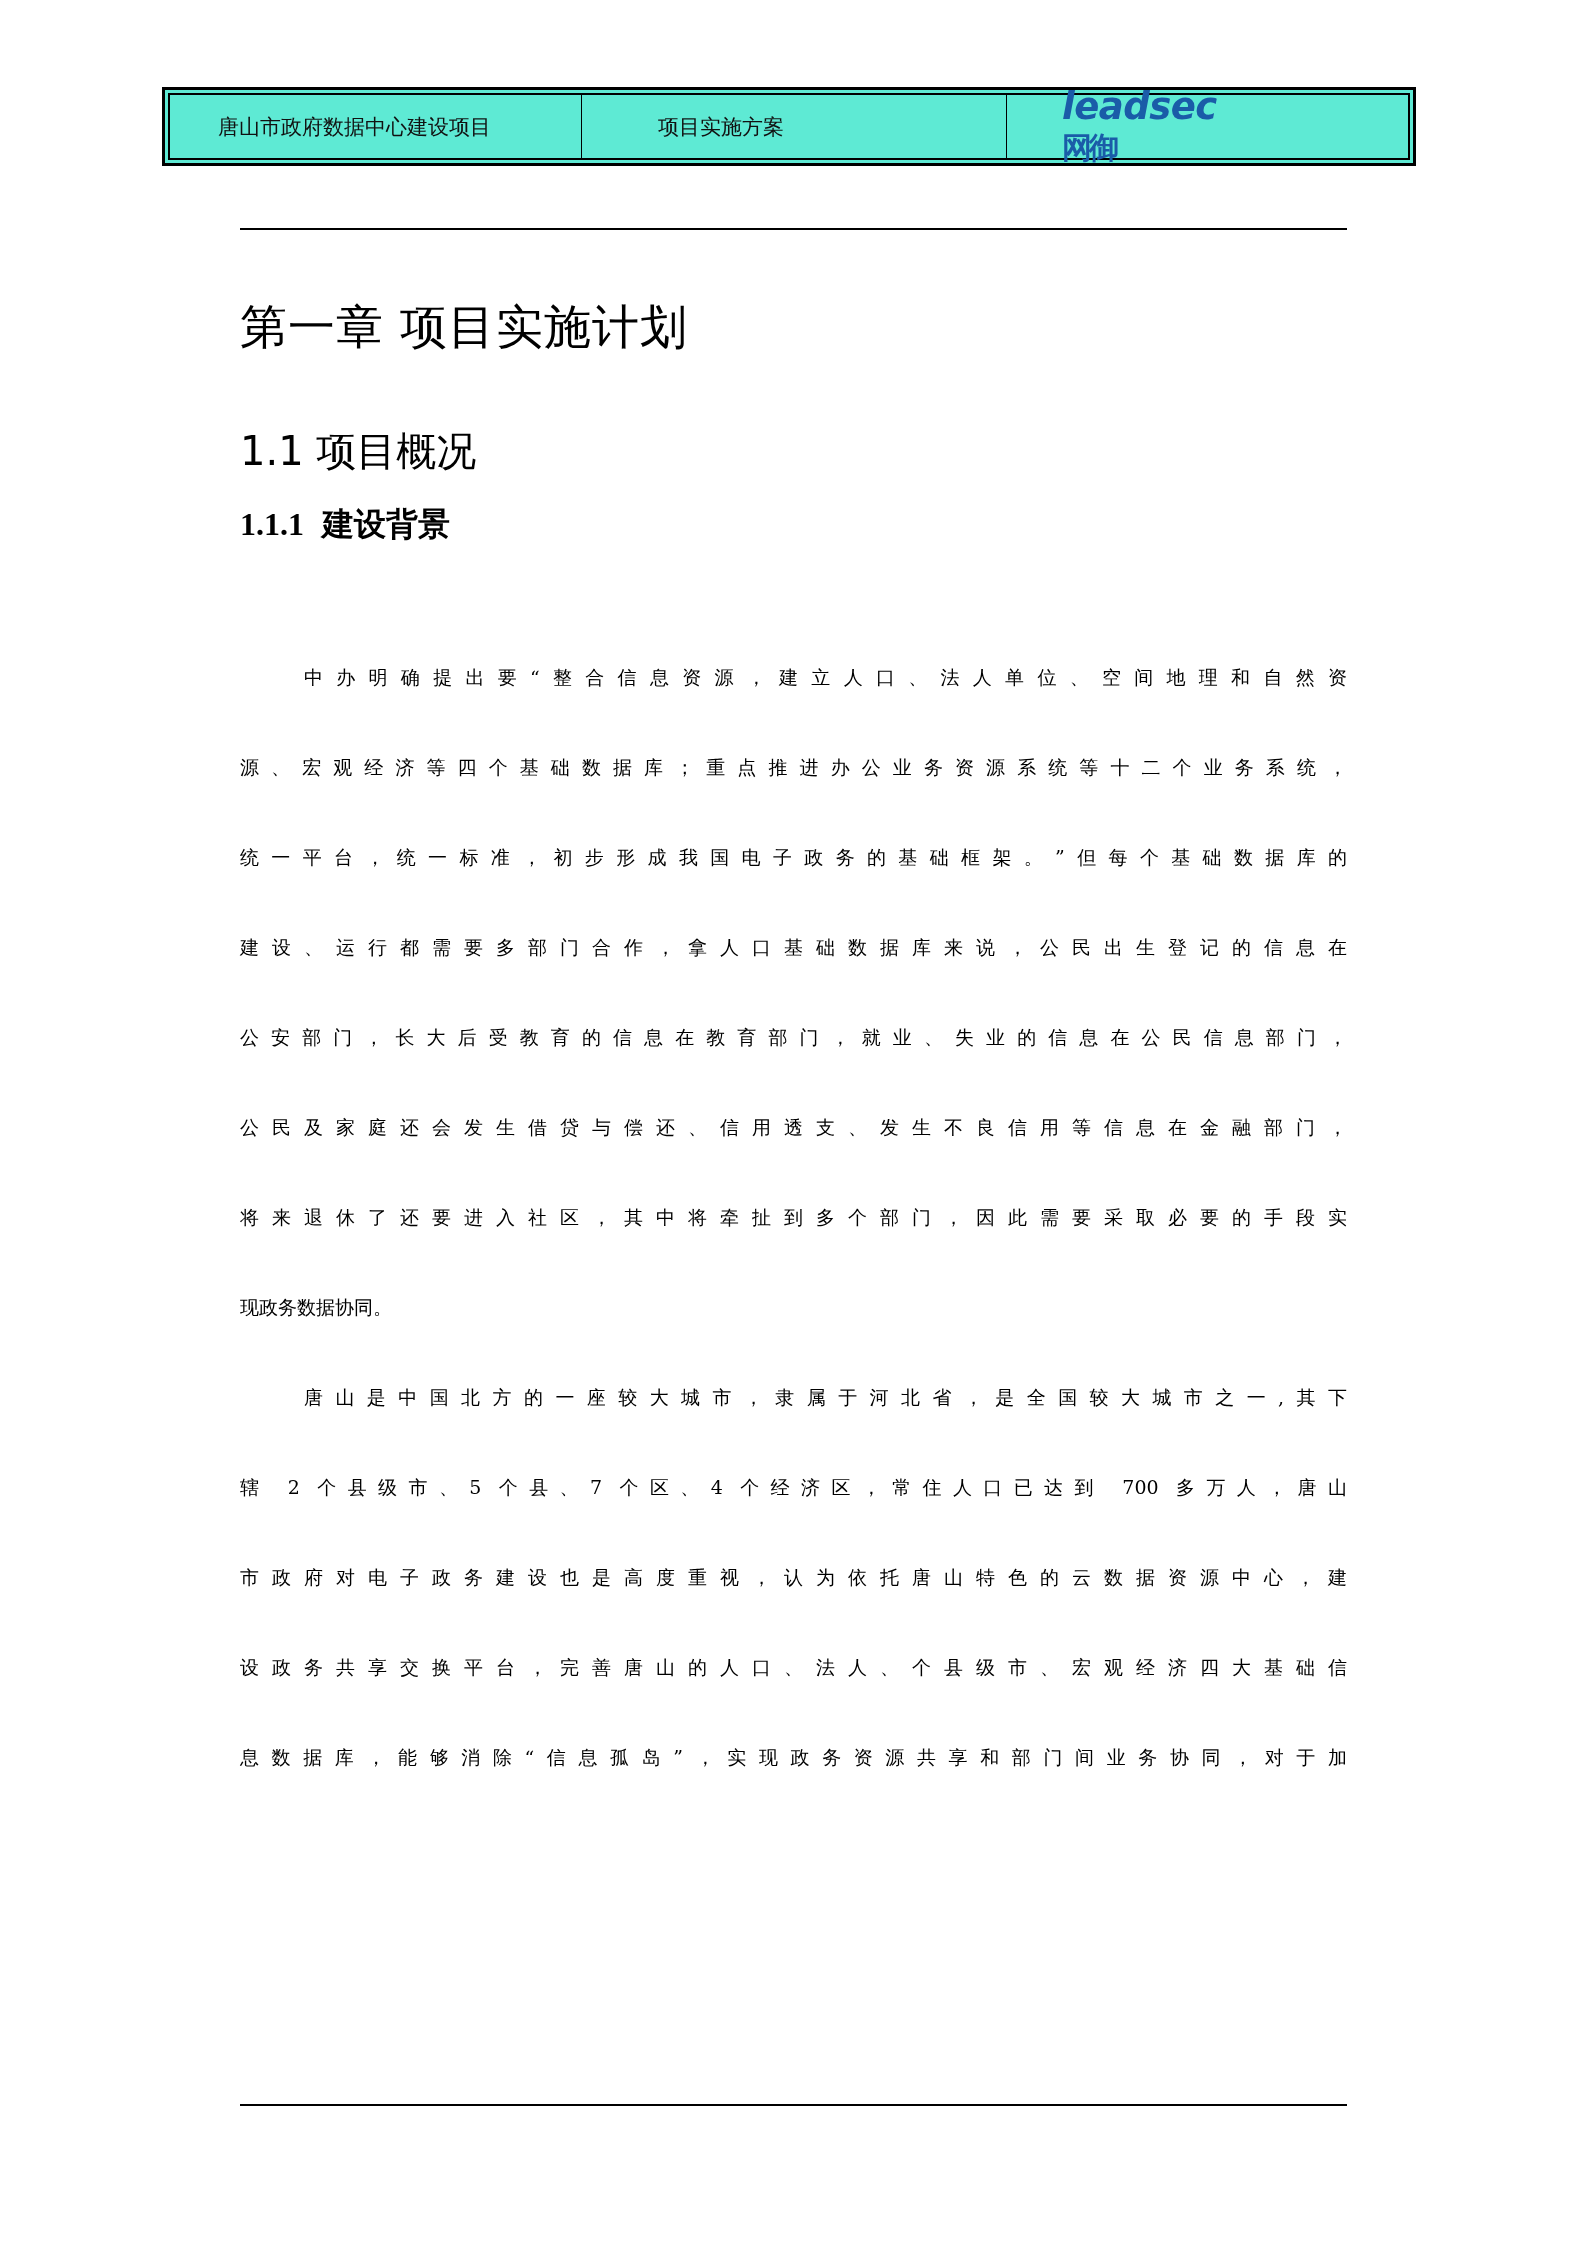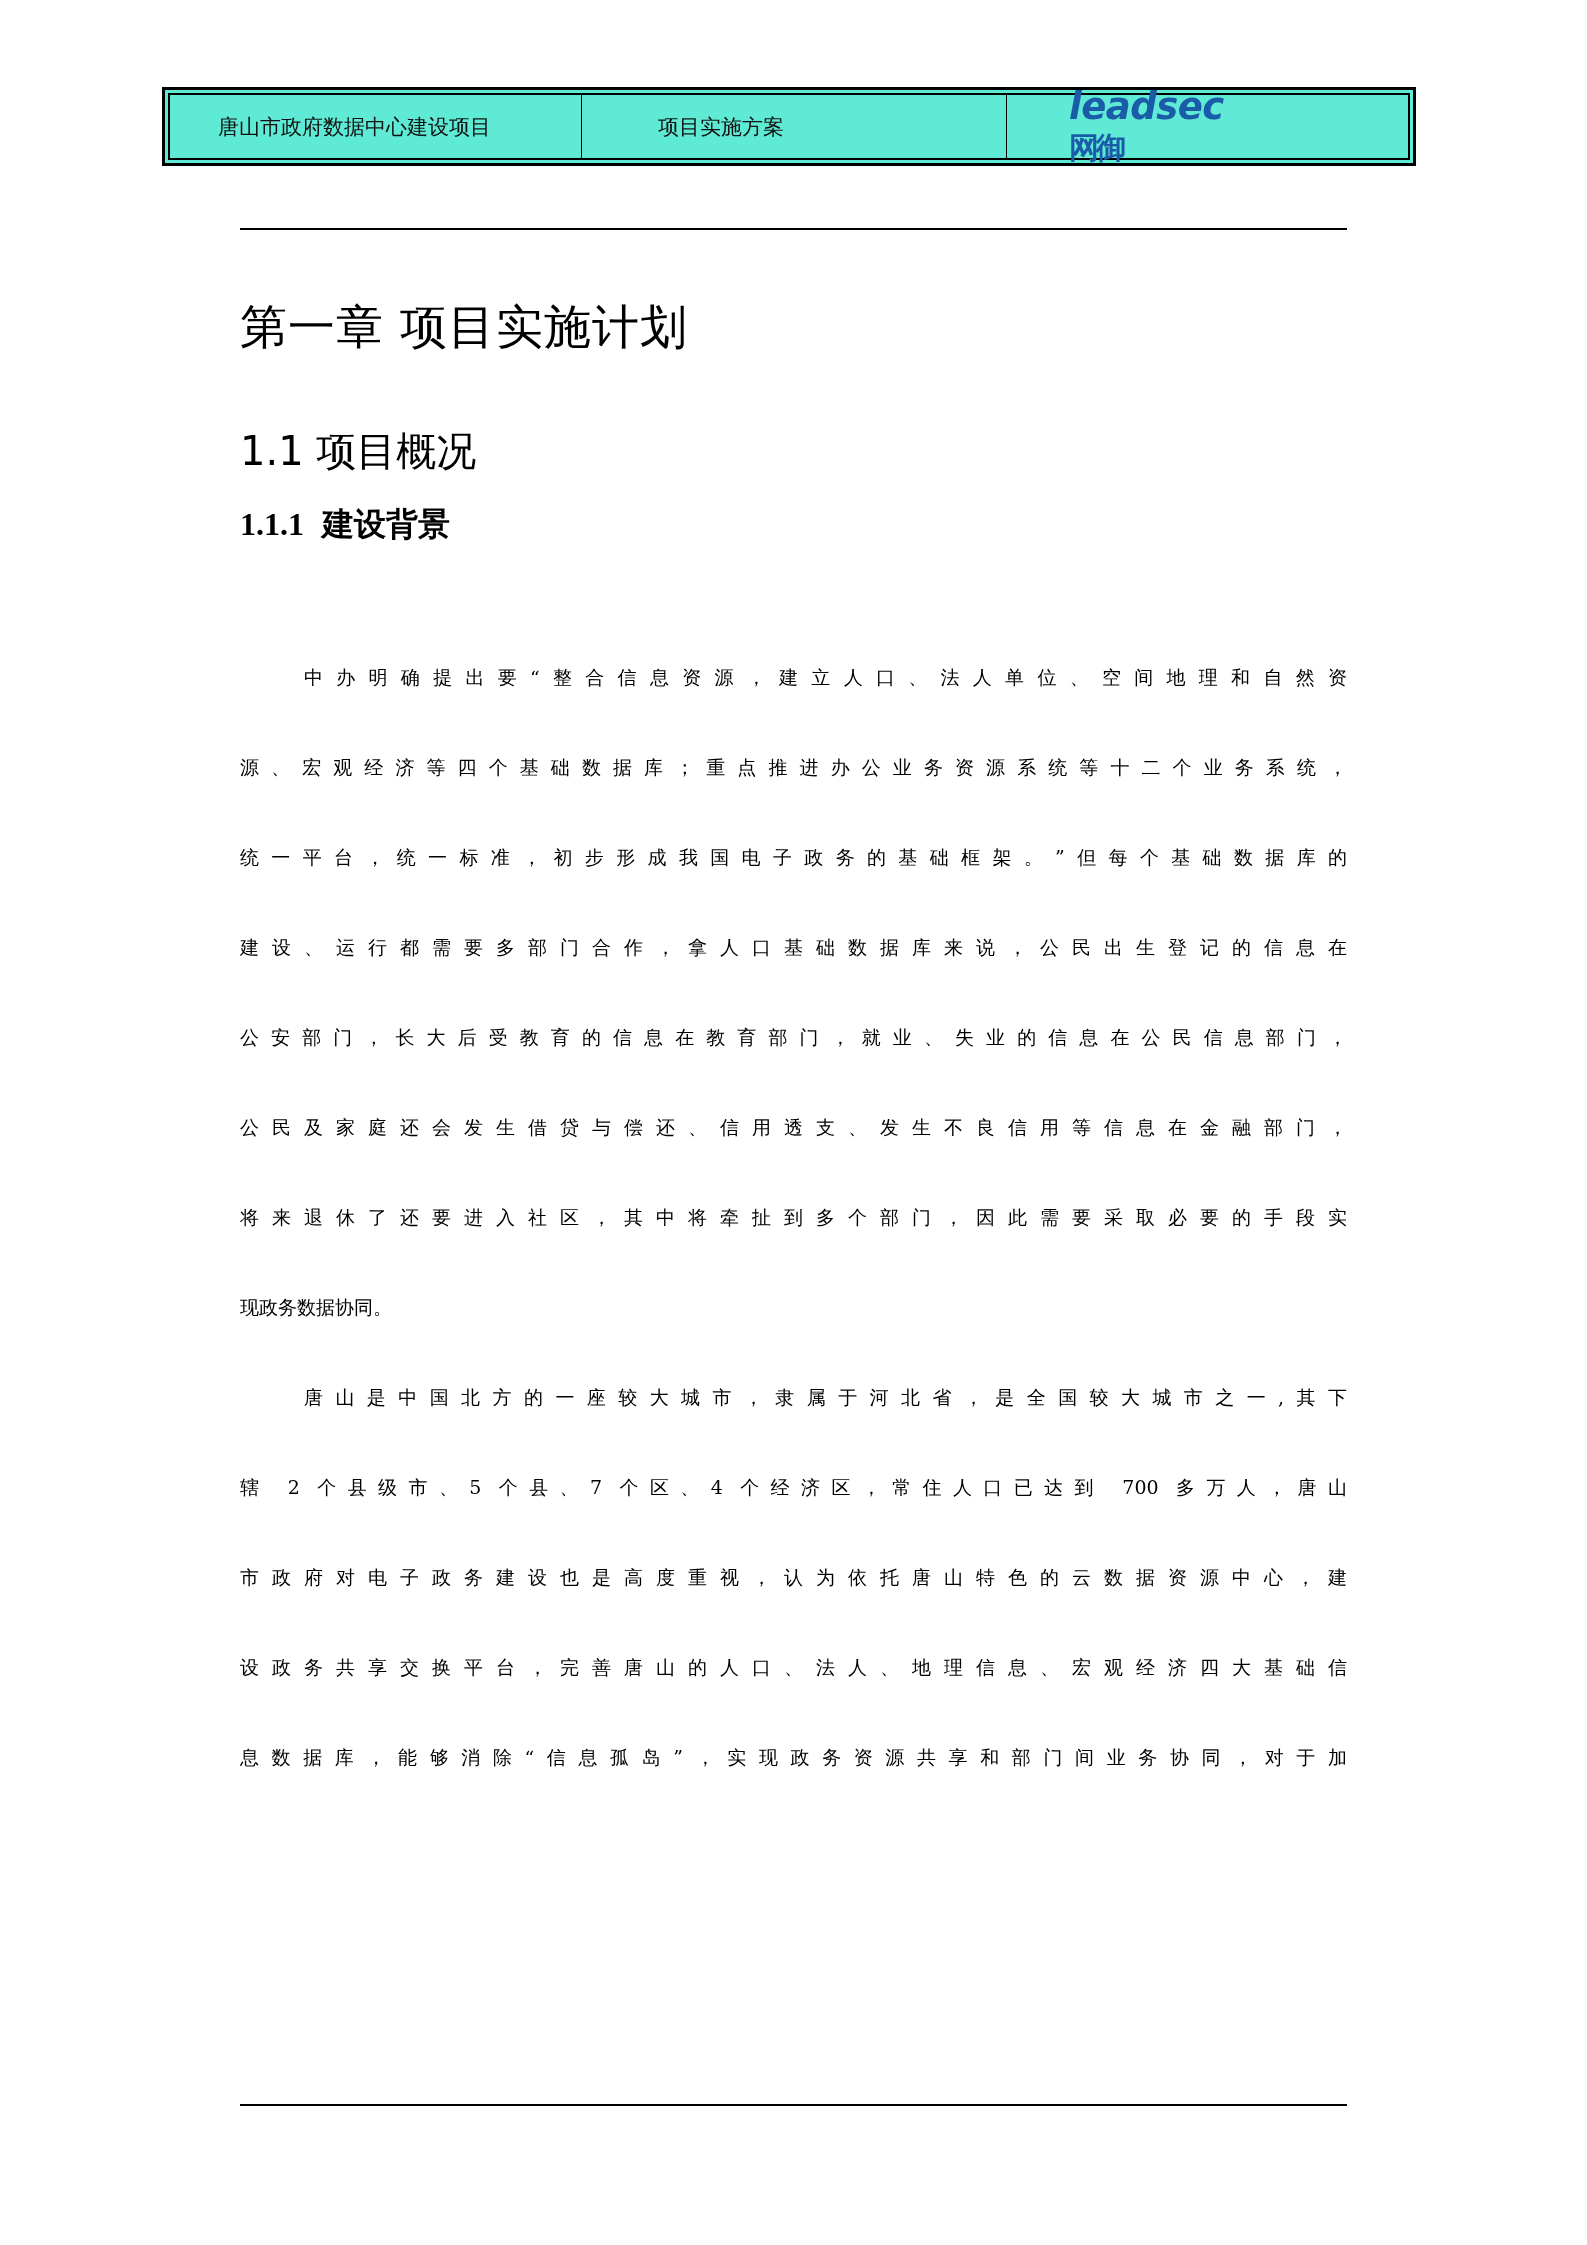--- a/index.html
+++ b/index.html
@@ -17,21 +17,21 @@
     height: 100%; box-sizing: border-box; display: flex; align-items: center;
     font-family: "DejaVu Serif", "Liberation Serif", serif; font-size: 21px; color: #111;
   }
   .cell-1 { width: 412px; border-right: 1.5px solid #000; padding-left: 48px; }
   .cell-2 { width: 425px; border-right: 1.5px solid #000; padding-left: 76px; }
   .cell-3 { flex: 1; padding-left: 54px; }
   .logo {
     font-family: "DejaVu Sans", "Liberation Sans", sans-serif; font-weight: bold; font-style: italic;
     font-size: 37px; color: #1a5ca8; letter-spacing: -0.5px; display: flex; align-items: baseline; flex-direction: column;
   }
-  .logo .cn { font-style: normal; font-size: 30px; letter-spacing: -3px; margin-left: 8px; }
+  .logo .cn { font-style: normal; font-size: 30px; letter-spacing: -3px; margin-left: 1px; }
 
   .rule { position: absolute; left: 240px; width: 1107px; height: 2px; background: #000; }
   .rule-top { top: 228px; }
   .rule-bottom { top: 2104px; }
 
   .h1 {
     position: absolute; left: 240px; top: 296px;
     font-family: "DejaVu Sans", "Liberation Sans", sans-serif; font-size: 47px; font-weight: normal; margin: 0;
     letter-spacing: 1px;
   }
@@ -84,18 +84,18 @@
     <span class="line">建设、运行都需要多部门合作，拿人口基础数据库来说，公民出生登记的信息在</span>
     <span class="line">公安部门，长大后受教育的信息在教育部门，就业、失业的信息在公民信息部门，</span>
     <span class="line">公民及家庭还会发生借贷与偿还、信用透支、发生不良信用等信息在金融部门，</span>
     <span class="line">将来退休了还要进入社区，其中将牵扯到多个部门，因此需要采取必要的手段实</span>
     <span class="line last">现政务数据协同。</span>
   </div>
   <div class="para" style="text-indent:0">
     <span class="line first">唐山是中国北方的一座较大城市，隶属于河北省，是全国较大城市之一,其下</span>
     <span class="line">辖 2 个县级市、5 个县、7 个区、4 个经济区，常住人口已达到 700 多万人，唐山</span>
     <span class="line">市政府对电子政务建设也是高度重视，认为依托唐山特色的云数据资源中心，建</span>
-    <span class="line">设政务共享交换平台，完善唐山的人口、法人、地理信息、宏观经济四大基础信</span>
+    <span class="line">设政务共享交换平台，完善唐山的人口、法人、个县级市、宏观经济四大基础信</span>
     <span class="line">息数据库，能够消除“信息孤岛”，实现政务资源共享和部门间业务协同，对于加</span>
   </div>
 </div>
 
 <div class="rule rule-bottom"></div>
 
 </body></html>

